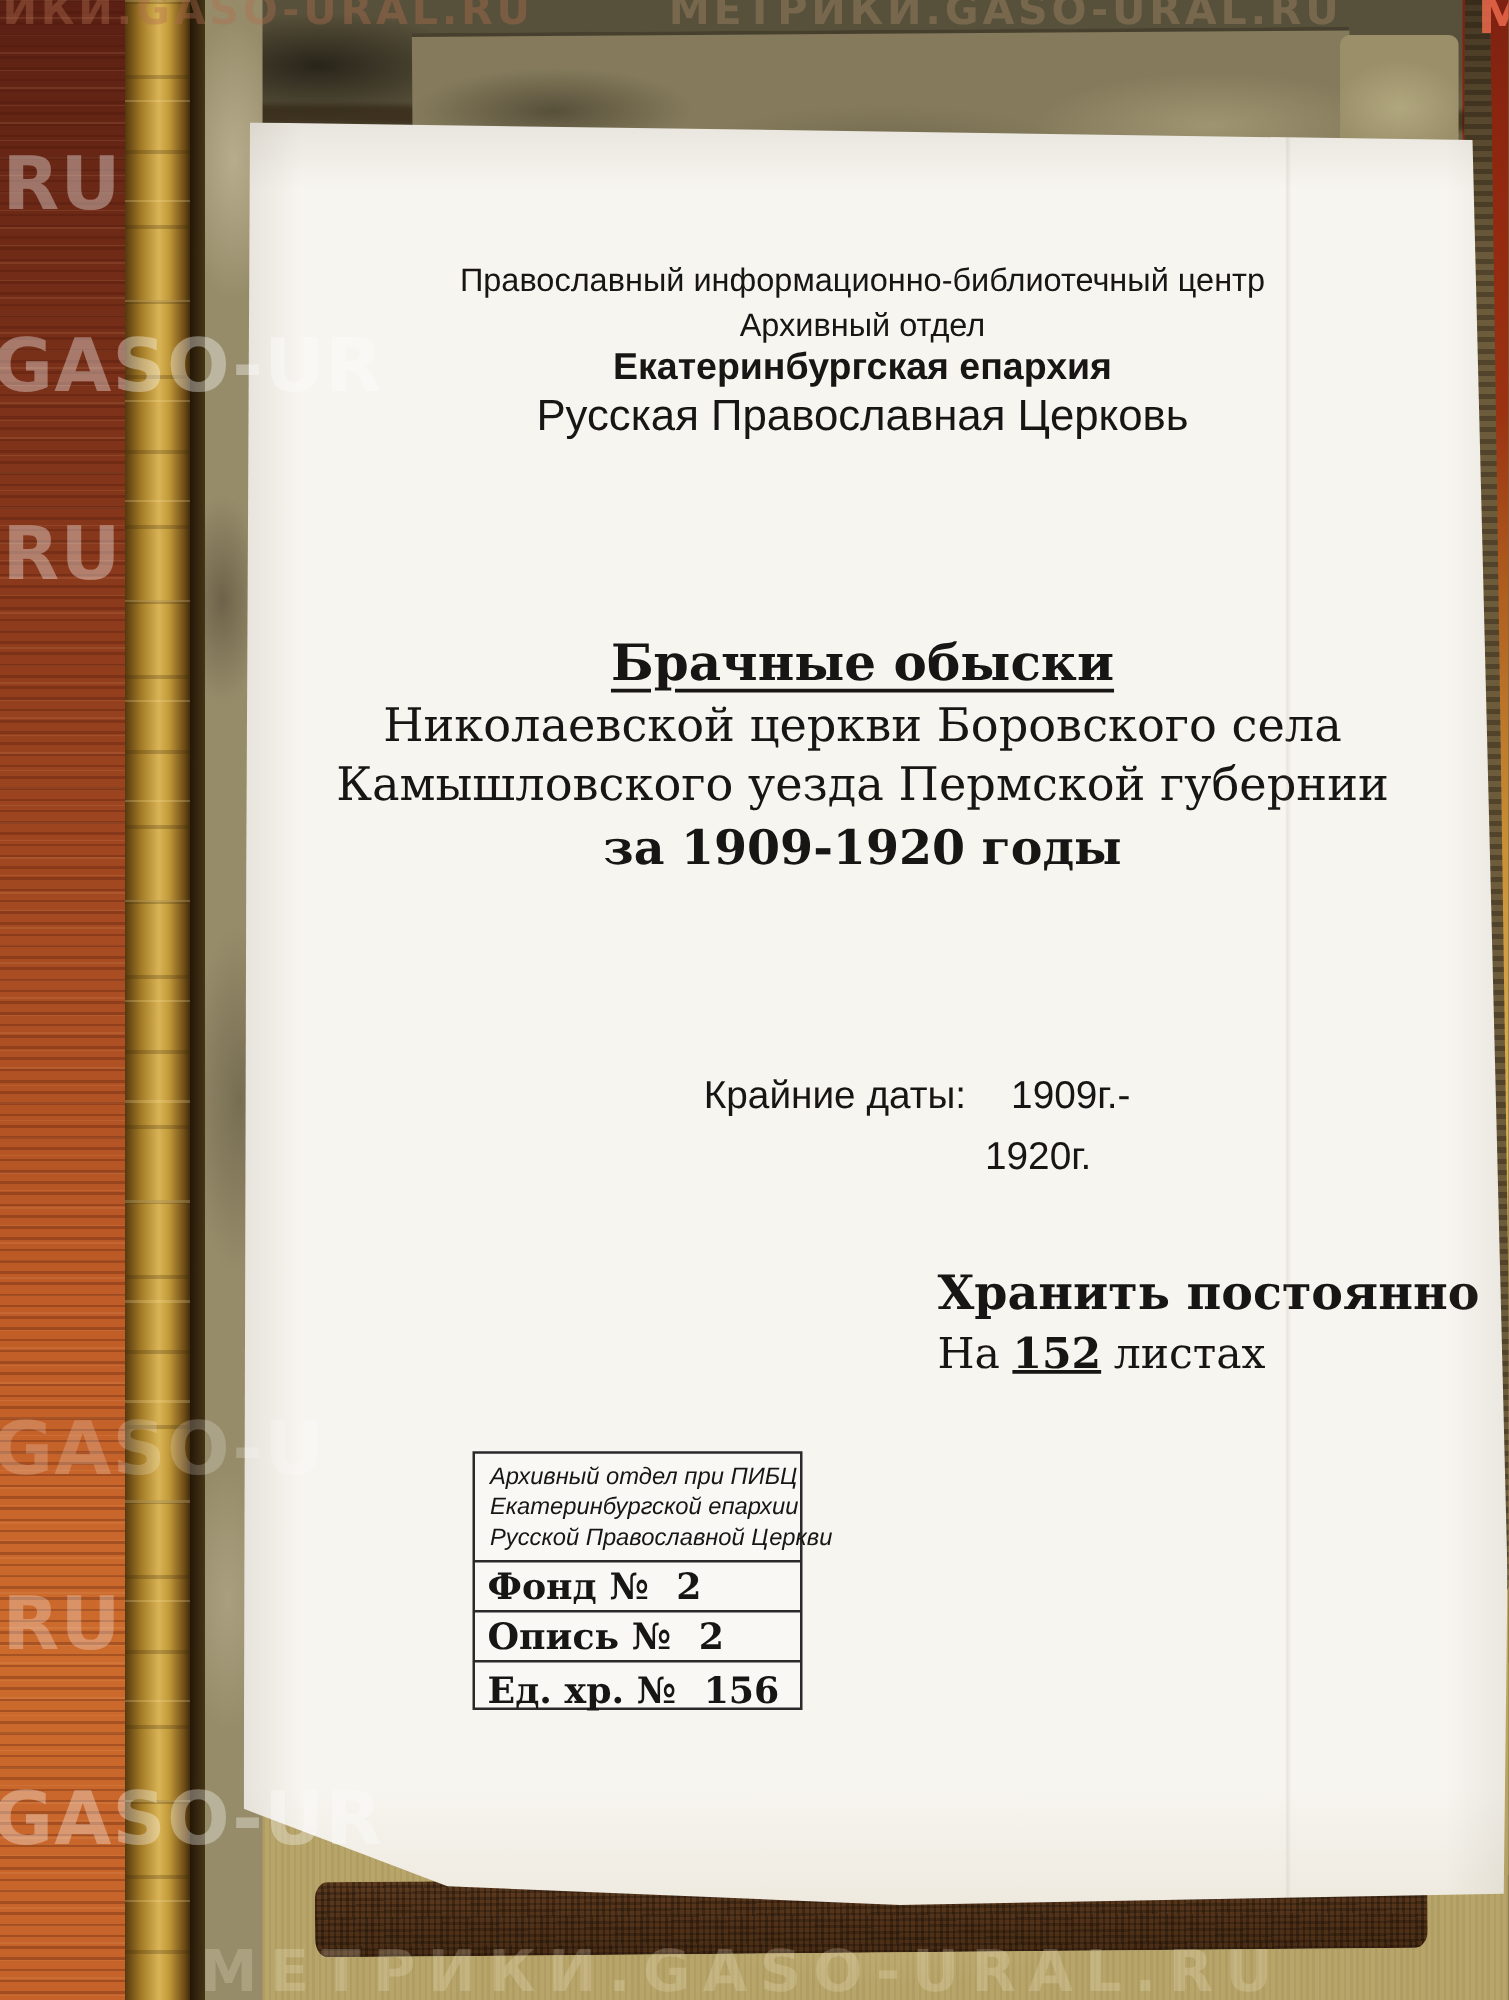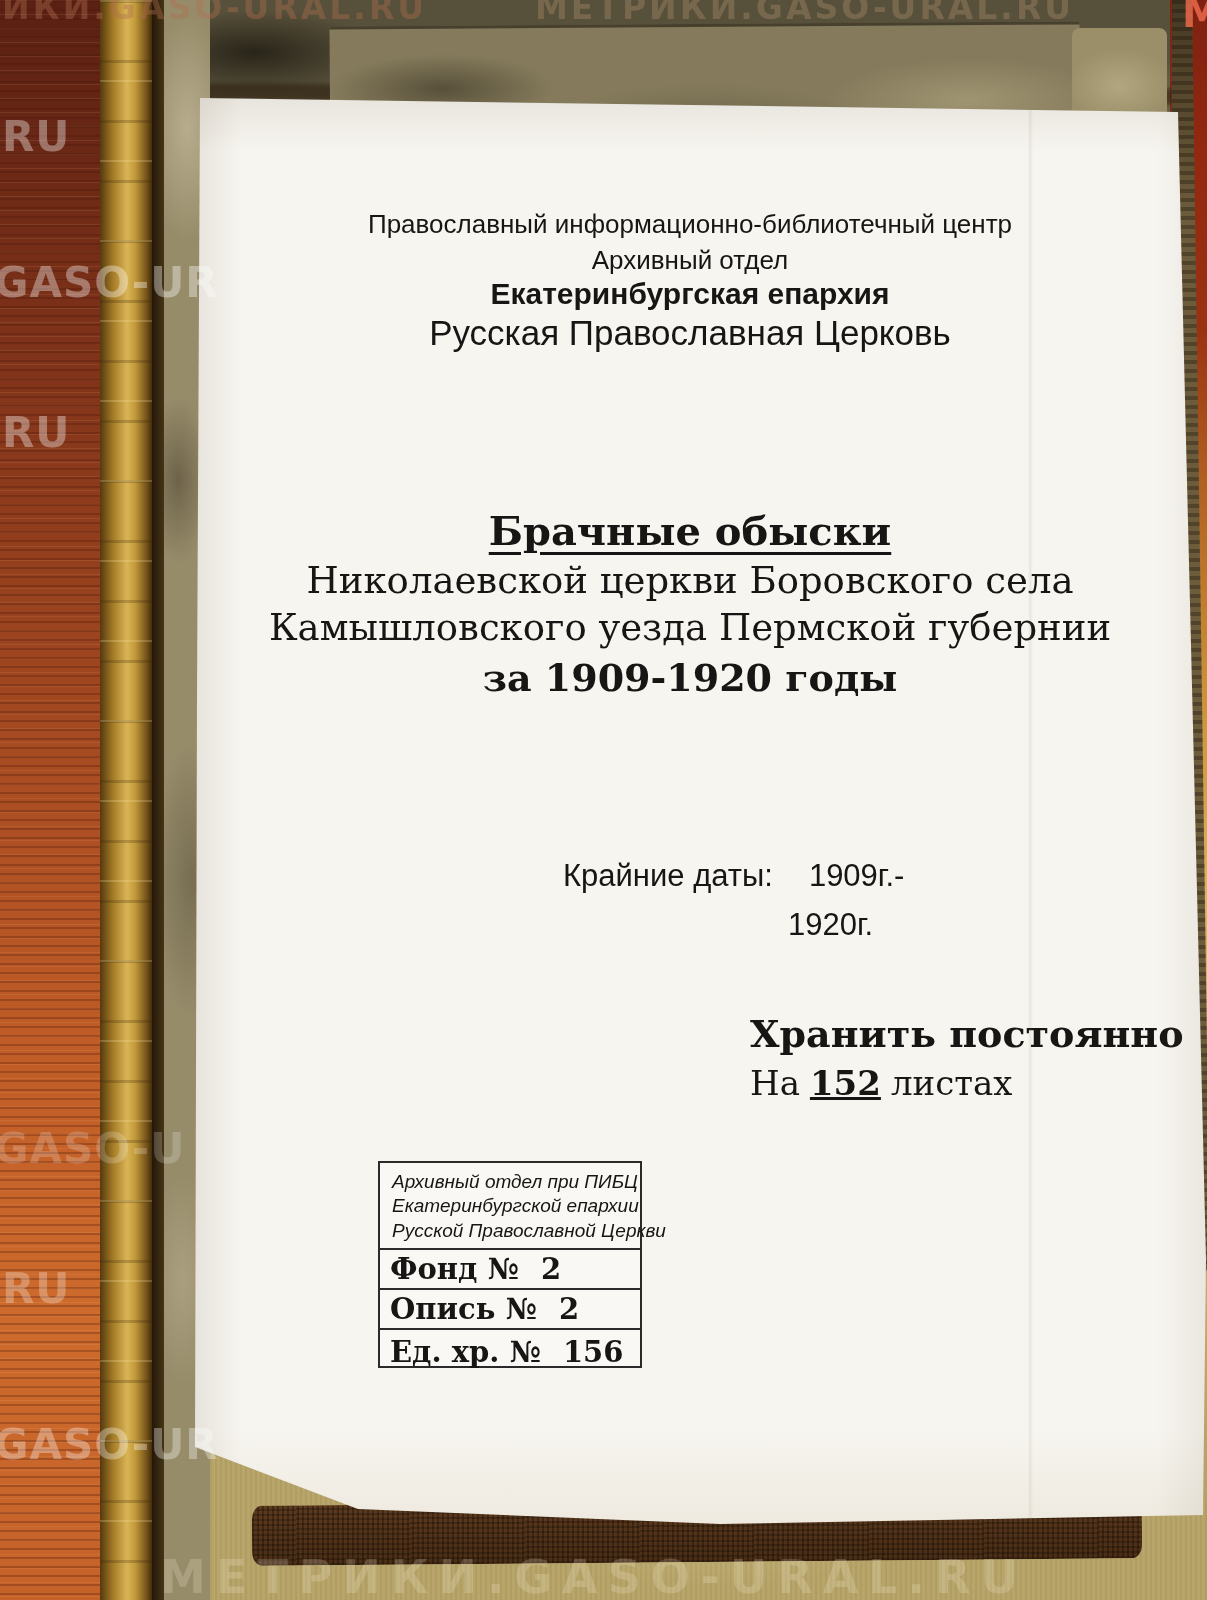--- a/index.html
+++ b/index.html
@@ -168,21 +168,21 @@
   }
   .stamp-row:last-child{border-bottom:none;padding-top:5px;}
   .sr-value{margin-left:22px;}
 
   
   .wm{position:absolute;font-family:"DejaVu Sans","Liberation Sans",sans-serif;font-weight:700;white-space:nowrap;pointer-events:none;z-index:9;}
   .wm-top{top:-12px;font-size:33px;letter-spacing:3px;color:rgba(175,110,80,0.40);}
   .wm-top-0{left:-112px;}
   .wm-top-1{left:535px;color:rgba(165,135,105,0.42);}
   .wm-top-2{left:1182px;top:-10px;font-size:40px;color:rgba(235,105,75,0.85);}
-  .wm-left{font-size:42px;letter-spacing:1px;color:rgba(255,255,255,0.36);}
+  .wm-left{font-size:59px;letter-spacing:1px;color:rgba(255,255,255,0.36);}
   .wm-l0{left:2px;top:112px;}
   .wm-l1{left:-6px;top:258px;}
   .wm-l2{left:2px;top:408px;}
   .wm-l3{left:-6px;top:1124px;color:rgba(255,255,255,0.20);}
   .wm-l4{left:2px;top:1264px;color:rgba(255,255,255,0.28);}
   .wm-l5{left:-6px;top:1420px;color:rgba(255,255,255,0.33);}
   .wm-bottom{left:160px;top:1550px;font-size:46px;letter-spacing:10px;color:rgba(255,246,220,0.20);}
 </style>
 </head>
 <body>

